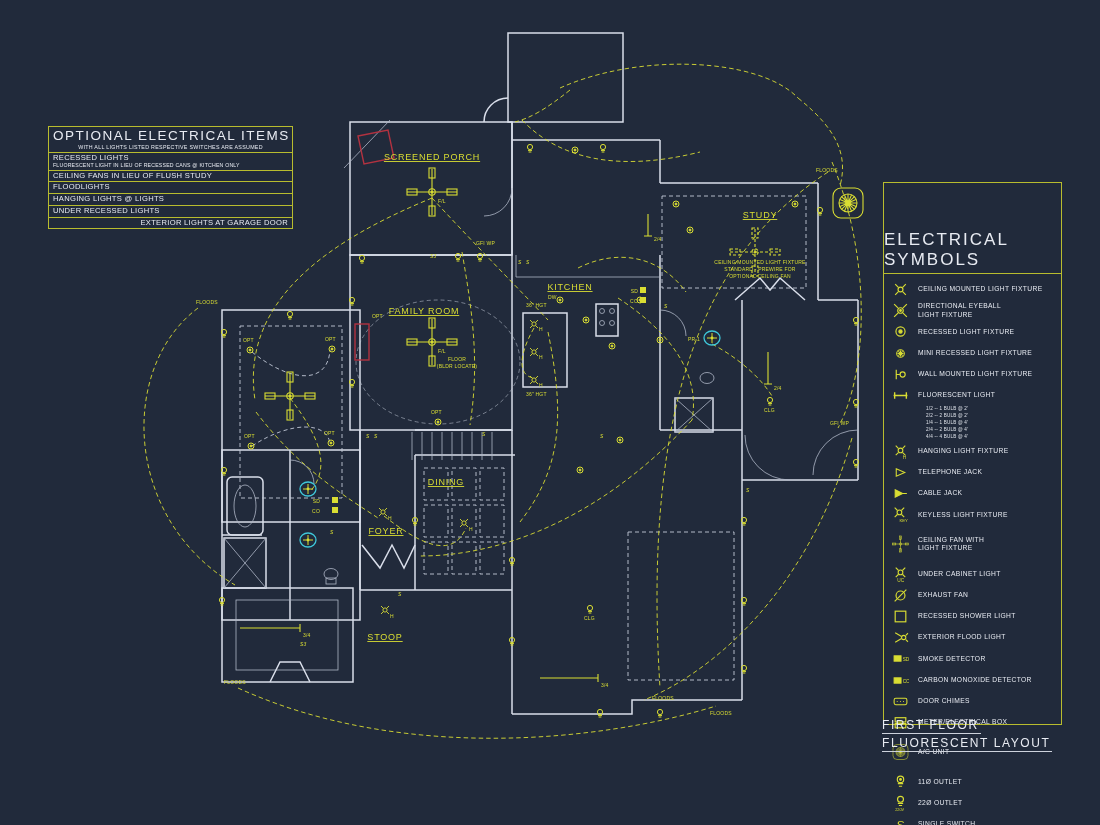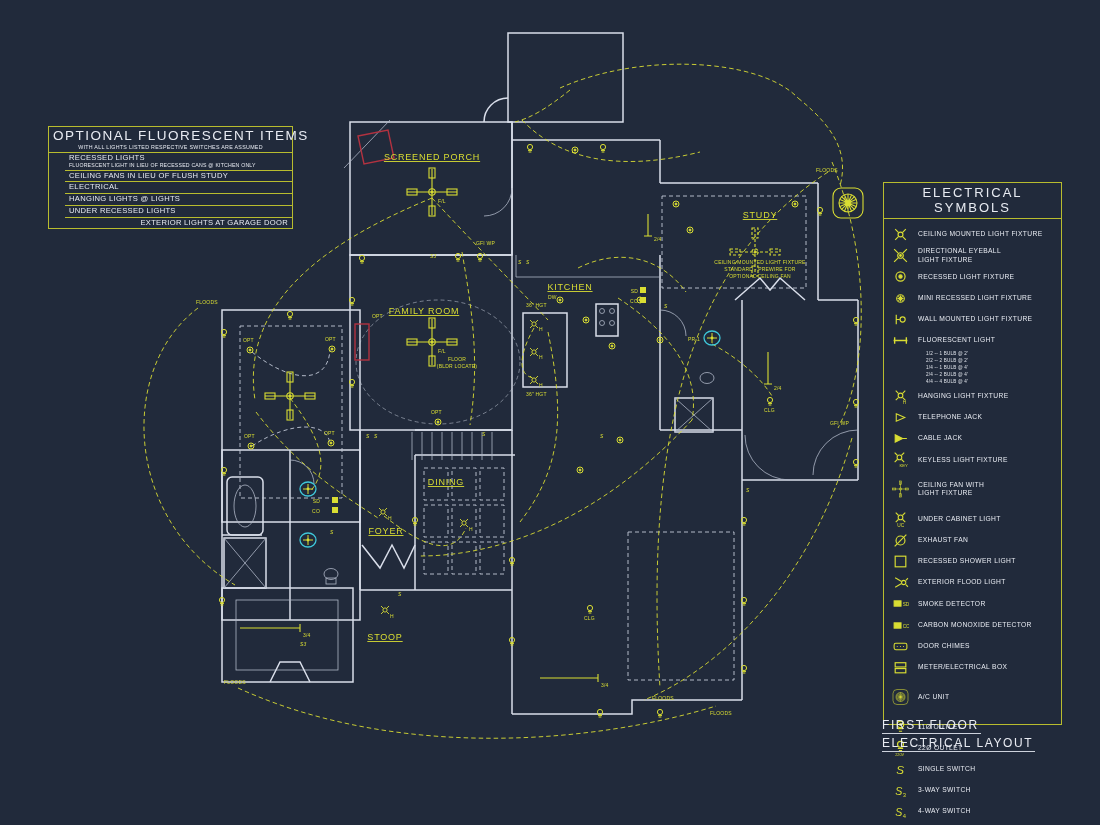--- a/index.html
+++ b/index.html
@@ -3,26 +3,26 @@
 <meta charset="utf-8">
 <style>
   html,body{margin:0;padding:0;background:#1c2330;}
   .canvas{position:relative;width:1100px;height:825px;background:#212a3b;overflow:hidden;
           font-family:"Liberation Sans", sans-serif;}
   
   .opt-table{position:absolute;left:48px;top:126px;width:243px;border:1px solid #b8bc2e;color:#e8ebf2;}
   .opt-title{border-bottom:1px solid #b8bc2e;padding:1px 4px 2px;text-align:center;}
   .opt-title .t1{font-size:13.5px;letter-spacing:1.5px;white-space:nowrap;}
   .opt-title .t2{font-size:5.3px;letter-spacing:.3px;margin-top:1px;}
-  .opt-row{border-bottom:1px solid #b8bc2e;padding:1px 4px;font-size:7.6px;letter-spacing:.3px;line-height:1.15;margin-left:16px;}
+  .opt-row{border-bottom:1px solid #b8bc2e;padding:1px 4px;font-size:7.6px;letter-spacing:.3px;line-height:1.15;}
   .opt-row:last-child{border-bottom:none;text-align:right;}
   .opt-sub{font-size:5.2px;letter-spacing:.2px;}
   
   .legend{position:absolute;left:883px;top:182px;width:177px;height:541px;border:1.4px solid #b8bc2e;color:#e8ebf2;}
-  .leg-title{border-bottom:1.4px solid #b8bc2e;text-align:center;font-size:13px;letter-spacing:2px;padding:2px 0 3px;}
+  .leg-title{border-bottom:1.4px solid #b8bc2e;font-size:17px;letter-spacing:2px;padding:2px 0 3px;margin-top:45px;}
   .leg-body{padding:5px 6px 0 8px;display:flex;flex-direction:column;}
   .lrow{display:flex;align-items:center;gap:9px;margin:2.1px 0;}
   .lic{width:17px;height:17px;flex:0 0 17px;color:#d9dd33;}
   .lic.big{height:34px;}
   .ltxt{font-size:6.7px;letter-spacing:.35px;line-height:1.25;white-space:nowrap;}
   .lsubs{font-size:4.6px;letter-spacing:.2px;line-height:1.5;padding-left:34px;color:#dfe3ea;}
   .lsubs span{display:block;}
   
   .titleblock{position:absolute;left:882px;top:718px;color:#e8ebf2;}
   .titleblock div{font-size:12px;letter-spacing:1.6px;border-bottom:1px solid #cdd2dc;
@@ -428,29 +428,29 @@
     <text x="664" y="308" font-style="italic">S</text>
     <text x="746" y="492" font-style="italic">S</text>
     <text x="398" y="596" font-style="italic">S</text>
     <text x="300" y="646" font-style="italic">S3</text>
     <text x="430" y="258" font-style="italic">S3</text>
   </g>
 </svg>
 
 <div class="opt-table">
   <div class="opt-title">
-    <div class="t1">OPTIONAL FLUORESCENT ITEMS</div>
+    <div class="t1">OPTIONAL ELECTRICAL ITEMS</div>
     <div class="t2">WITH ALL LIGHTS LISTED RESPECTIVE SWITCHES ARE ASSUMED</div>
   </div>
   <div class="opt-row">
     <div>RECESSED LIGHTS</div>
     <div class="opt-sub">FLUORESCENT LIGHT IN LIEU OF RECESSED CANS @ KITCHEN ONLY</div>
   </div>
   <div class="opt-row">CEILING FANS IN LIEU OF FLUSH STUDY</div>
-  <div class="opt-row">ELECTRICAL</div>
+  <div class="opt-row">FLOODLIGHTS</div>
   <div class="opt-row">HANGING LIGHTS @ LIGHTS</div>
   <div class="opt-row">UNDER RECESSED LIGHTS</div>
   <div class="opt-row">EXTERIOR LIGHTS AT GARAGE DOOR</div>
 </div>
 
 <div class="legend">
   <div class="leg-title">ELECTRICAL SYMBOLS</div>
   <div class="leg-body">
 
     <div class="lrow">
@@ -645,16 +645,16 @@
       <svg class="lic" viewBox="0 0 16 16">
             <use href="#i25"></use>
           </svg>
       </div>
 
   </div>
 </div>
 
 <div class="titleblock">
   <div>FIRST FLOOR</div>
-  <div>ELECTRICAL LAYOUT</div>
+  <div>FLUORESCENT LAYOUT</div>
 </div>
 
 </div>
 
 </body></html>

